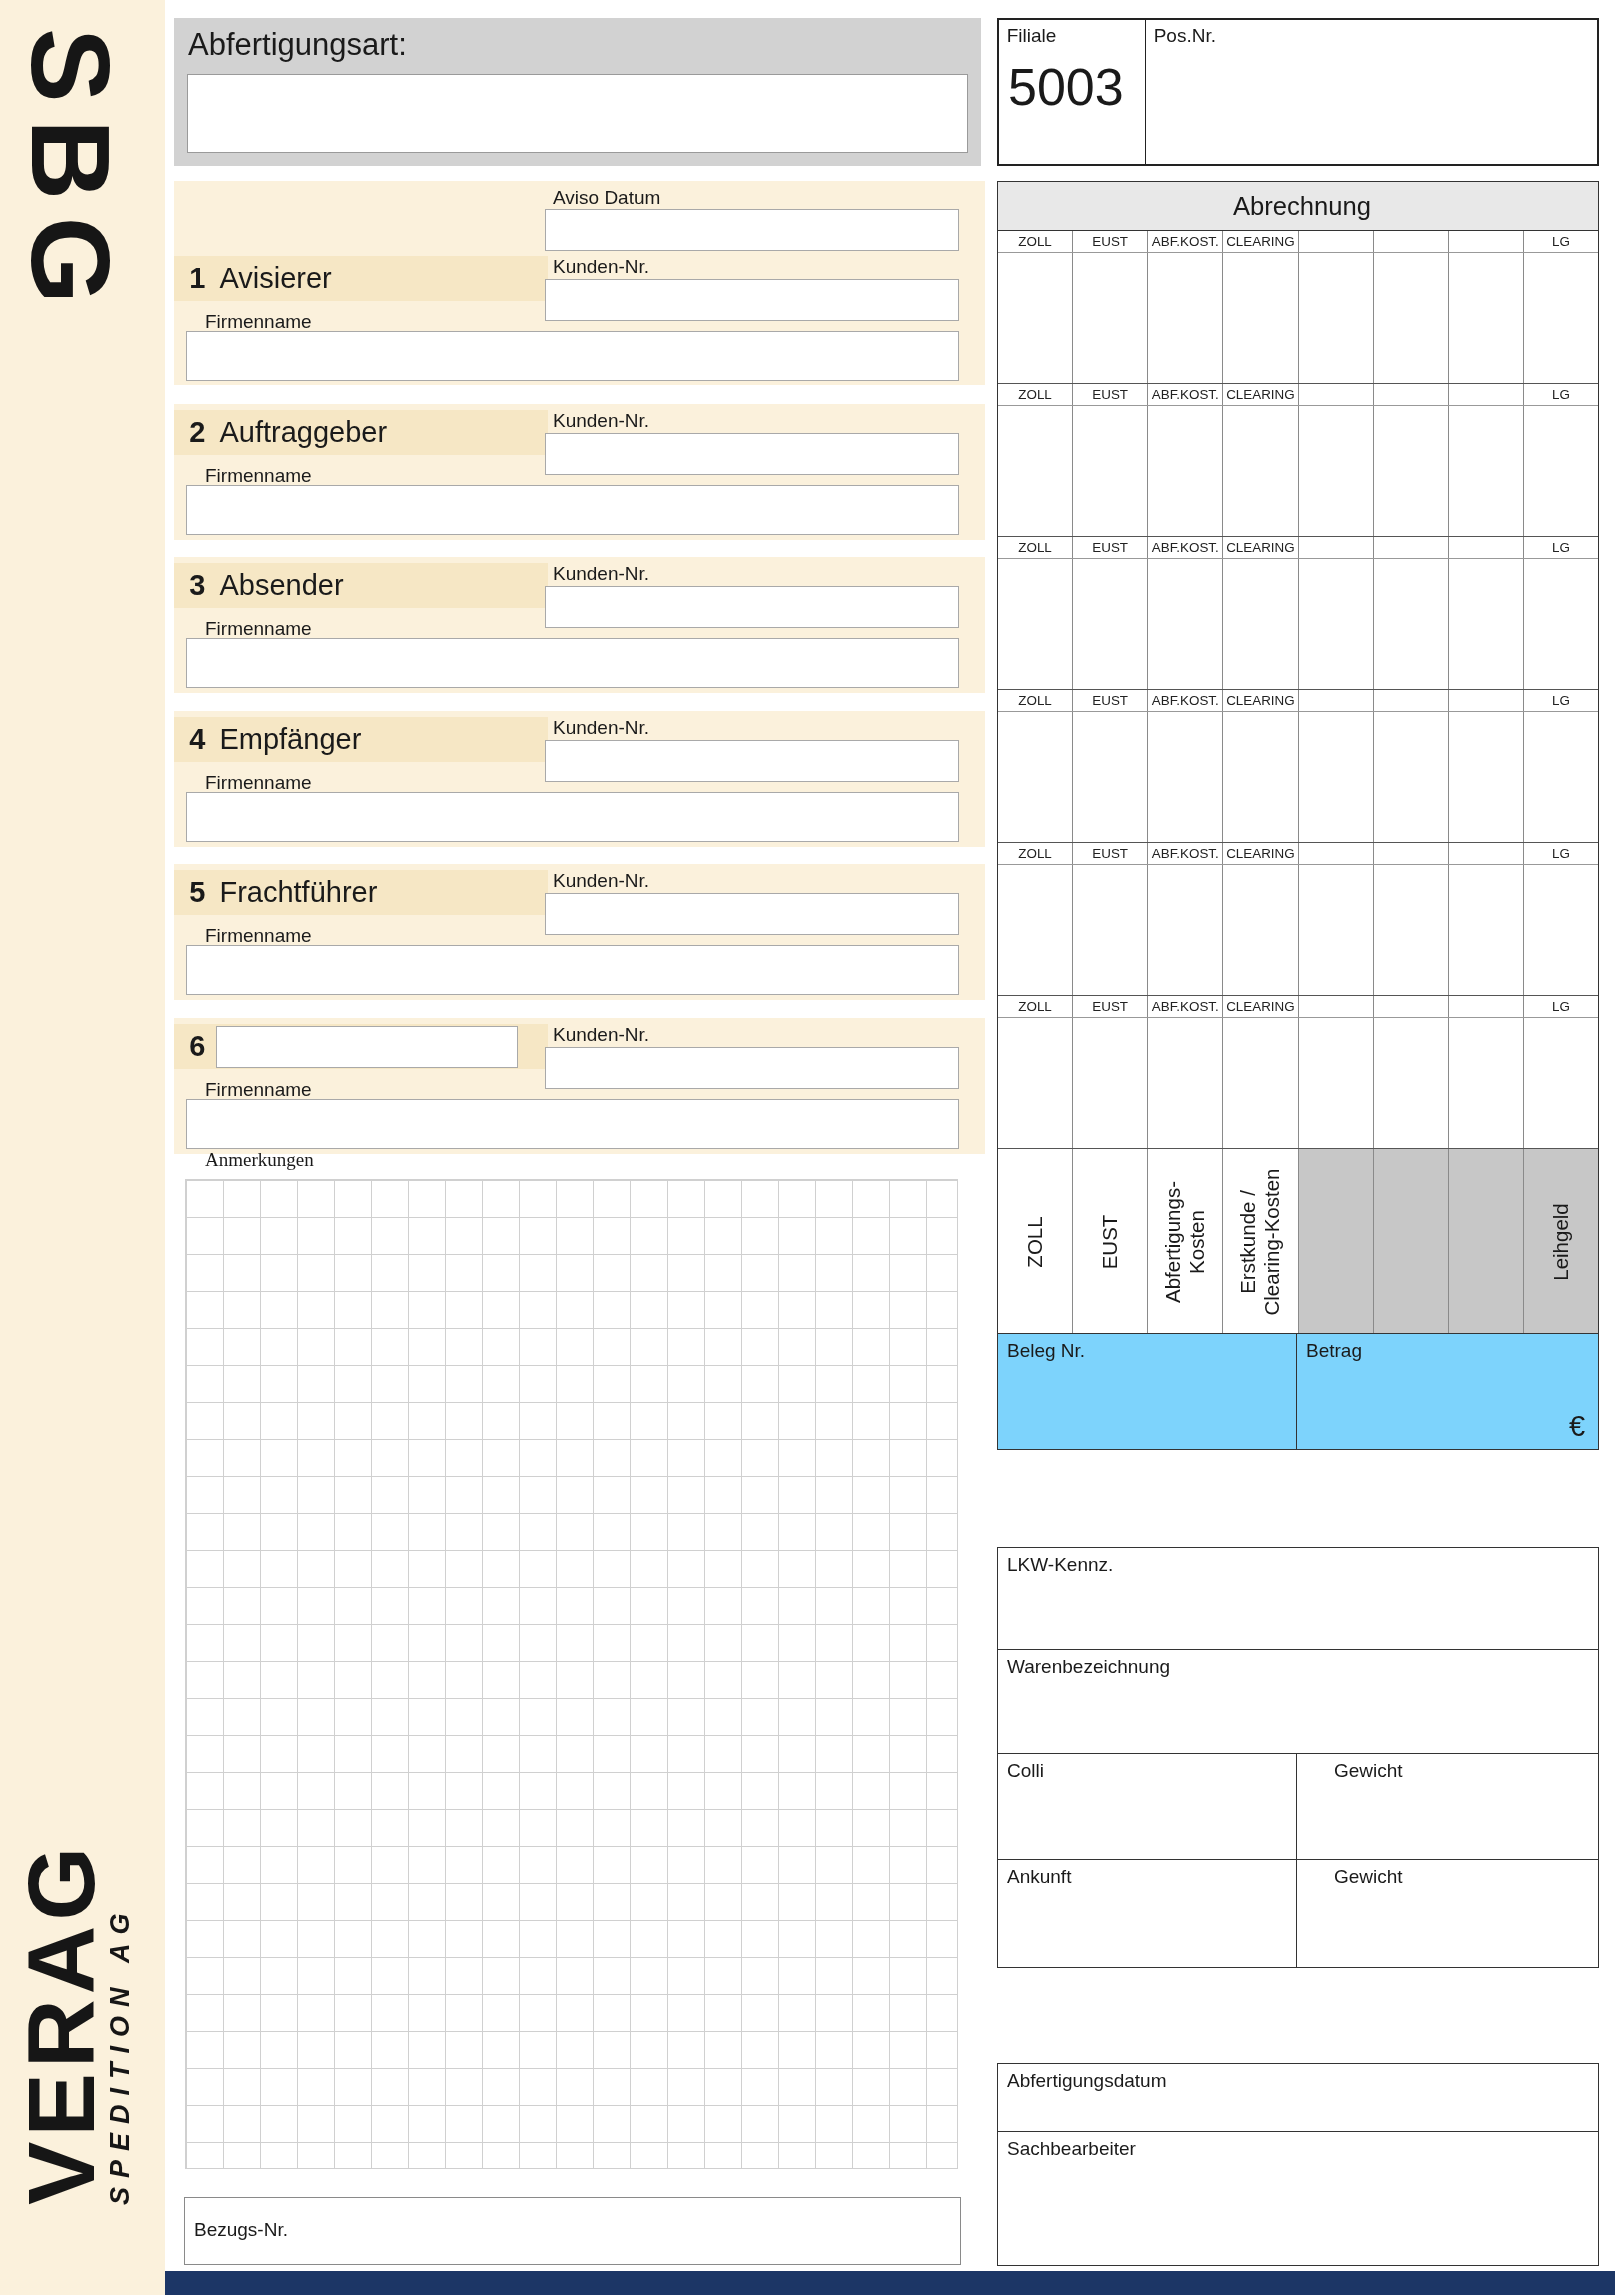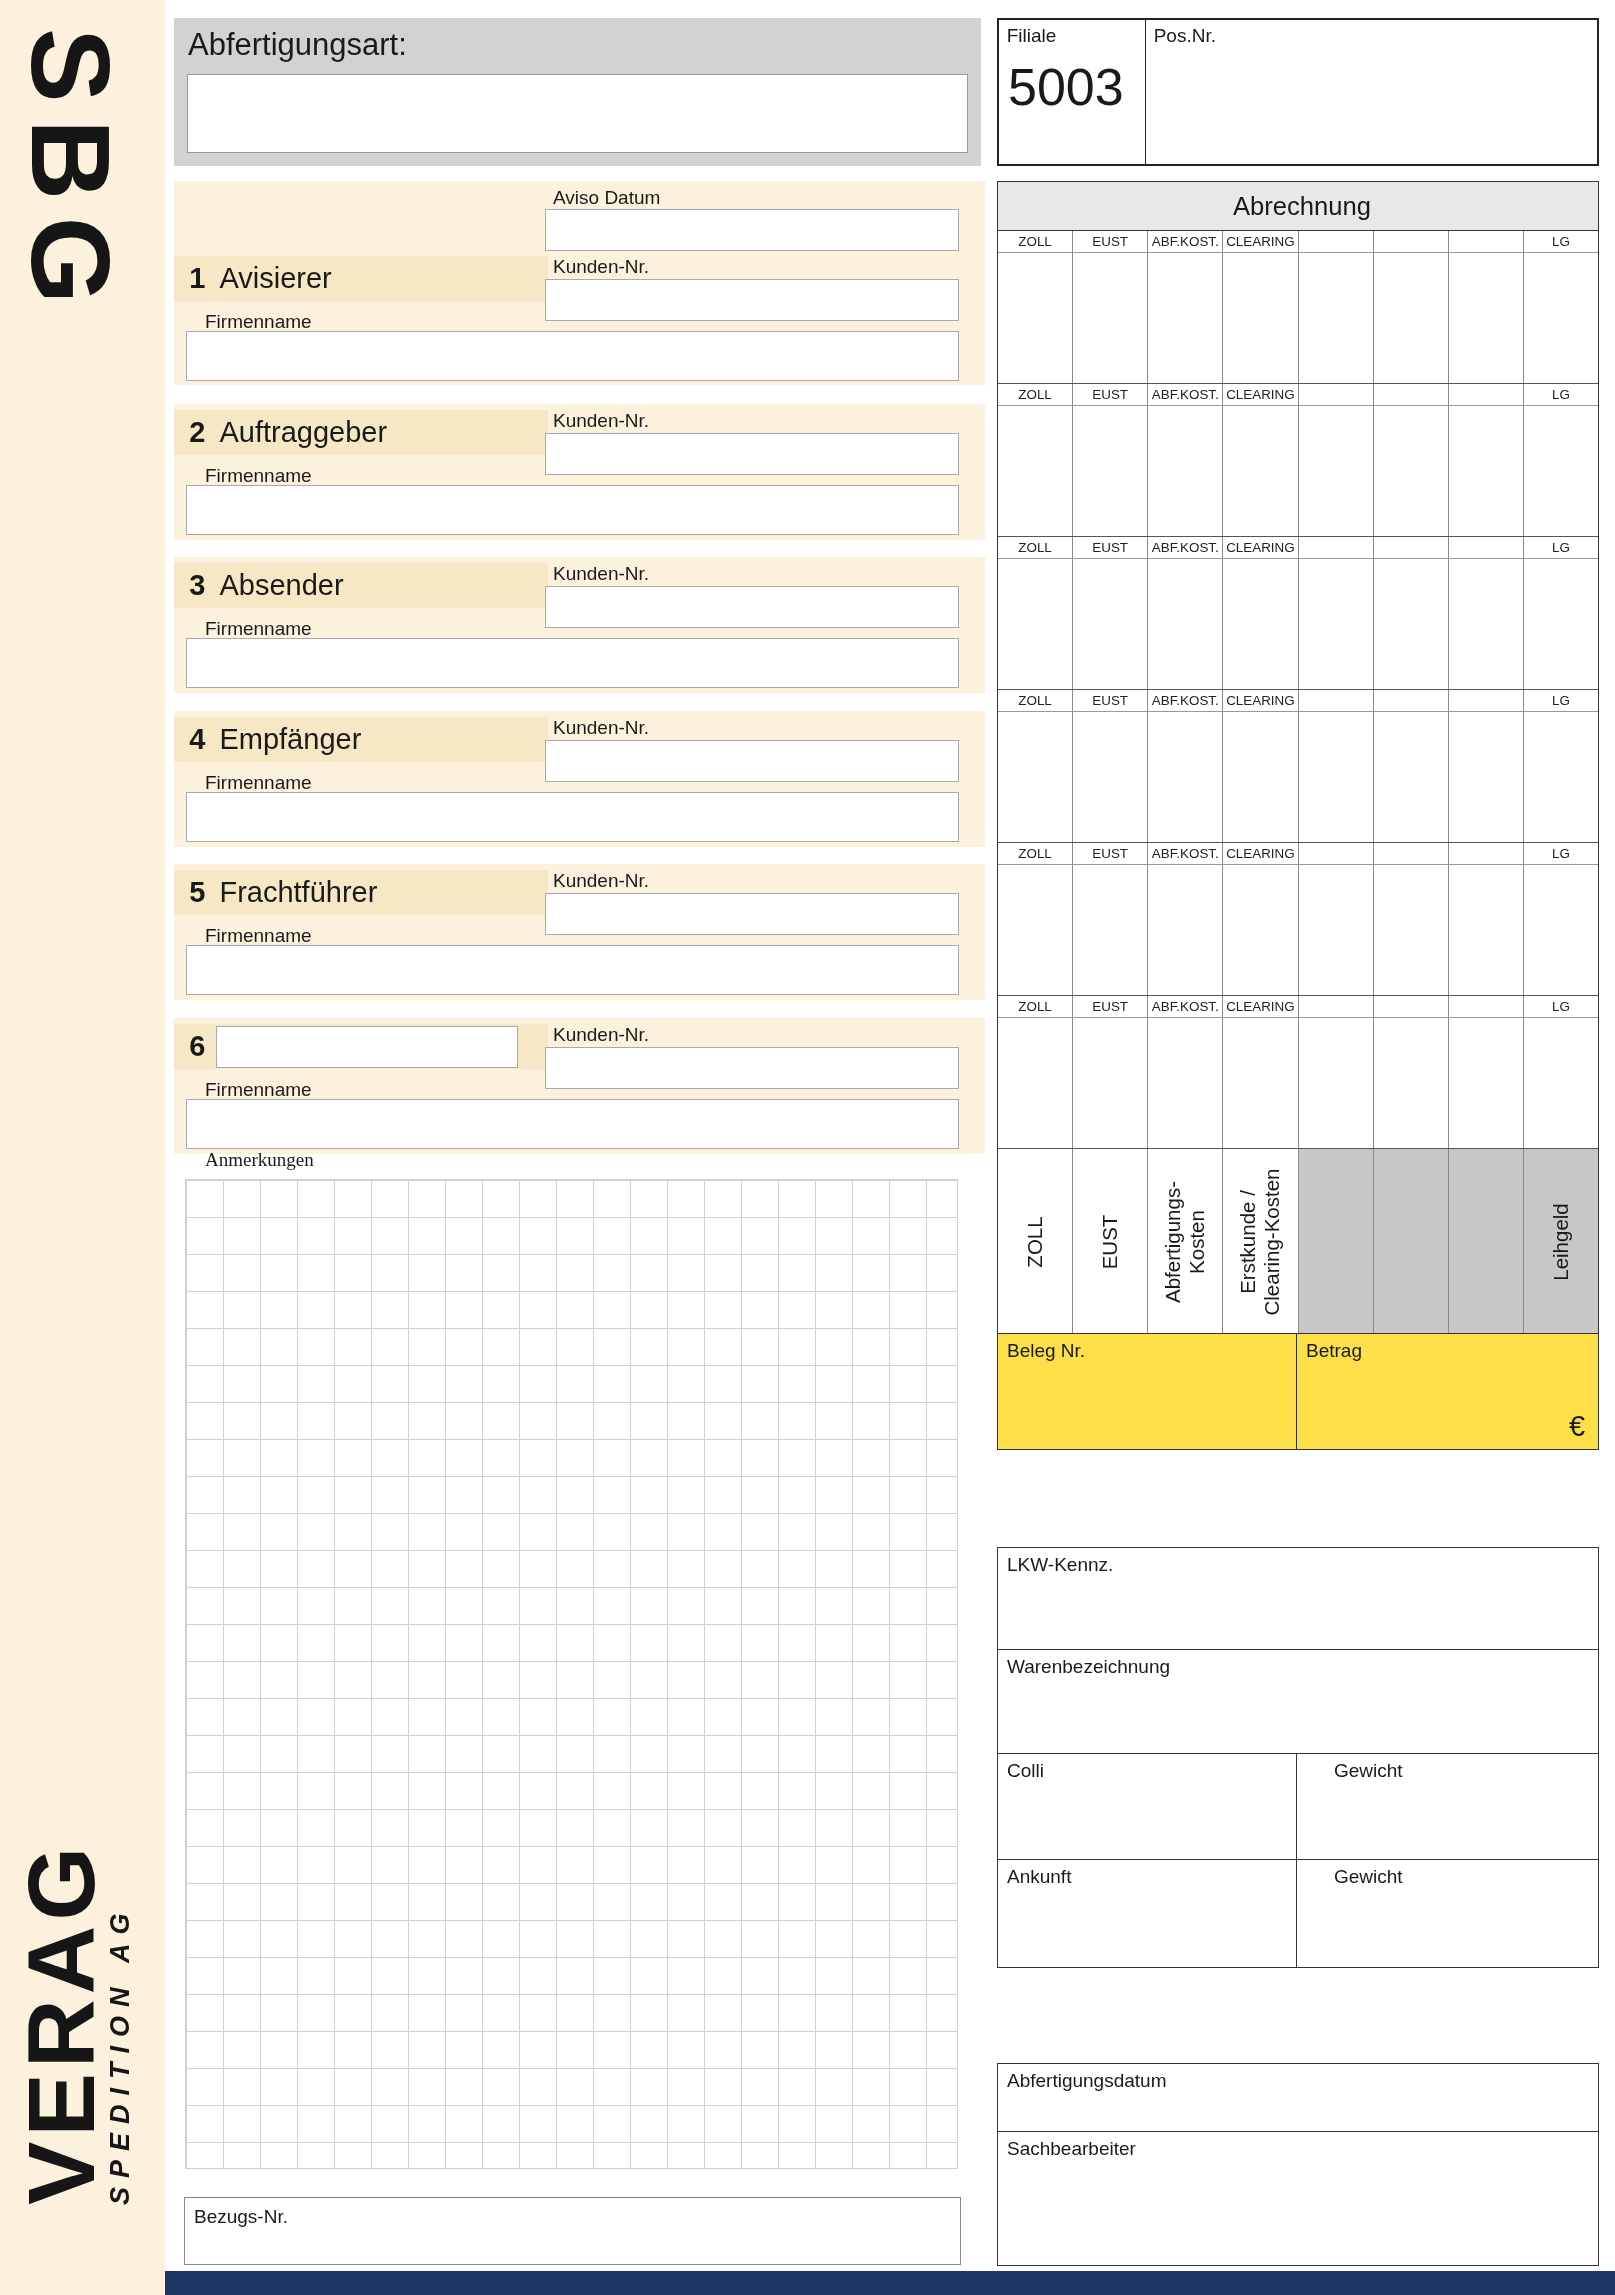--- a/index.html
+++ b/index.html
@@ -56,21 +56,21 @@
   .ab-cell:last-child { border-right:none; }
   .ab-footer { flex:1; display:flex; }
   .ab-fcell { flex:1; position:relative; border-right:1.3px solid #8a8a8a; background:#fff; }
   .ab-fcell:last-child { border-right:none; }
   .ab-fcell.gray { background:#C7C7C7; }
   .vtext { position:absolute; left:50%; top:50%; transform:translate(-50%,-50%) rotate(-90deg);
            font-size:20.5px; line-height:1.15; text-align:center; white-space:pre-line; width:173px; }
 
   
   .beleg-box { position:absolute; left:997px; top:1333px; width:602px; height:117px; border:1.9px solid #333;
-               background:#fde047; display:flex; font-size:19px; }
+               background:#7dd3fc; display:flex; font-size:19px; }
   .beleg-cell { width:299px; border-right:1.3px solid #333; padding:6.4px 9px; }
   .betrag-cell { flex:1; position:relative; padding:6.4px 9px; }
   .euro { position:absolute; right:12.8px; bottom:6.4px; font-size:29px; }
 
   
   .lkw-box { position:absolute; left:997px; top:1547px; width:602px; height:421px; border:1.9px solid #333;
              background:#fff; display:flex; flex-direction:column; font-size:19px; }
   .lkw-row { border-bottom:1.3px solid #333; padding:6.4px 9px; }
   .row-lkw { height:102px; }
   .row-waren { height:104px; }
@@ -86,21 +86,21 @@
   .abf-row2 { flex:1; padding:6.4px 9px; }
 
   
   .anm-label { position:absolute; left:205px; top:1149px; font-size:19px;font-family:Liberation Serif, serif; }
   .anm-grid { position:absolute; left:185px; top:1179px; width:773px; height:990px; background-color:#fff;
               border:0.6px solid #d0d0d0;
               background-image:
                 repeating-linear-gradient(to right, #d0d0d0 0, #d0d0d0 0.6px, transparent 0.6px, transparent 37px),
                 repeating-linear-gradient(to bottom, #d0d0d0 0, #d0d0d0 0.6px, transparent 0.6px, transparent 37px); }
   .bezug-box { position:absolute; left:184px; top:2197px; width:777px; height:68px; border:1.3px solid #8a8a8a;
-               padding:8px 9px; font-size:19px; background:#fff; }
+               padding:21px 9px; font-size:19px; background:#fff; }
 
   .bottom-bar { position:absolute; left:165px; top:2271px; width:1451px; height:25px; background:#1C3666; }
 </style>
 </head>
 <body>
 
 <div class="page">
 
   <div class="sidebar">
     <div class="sbg-logo">SBG</div>

